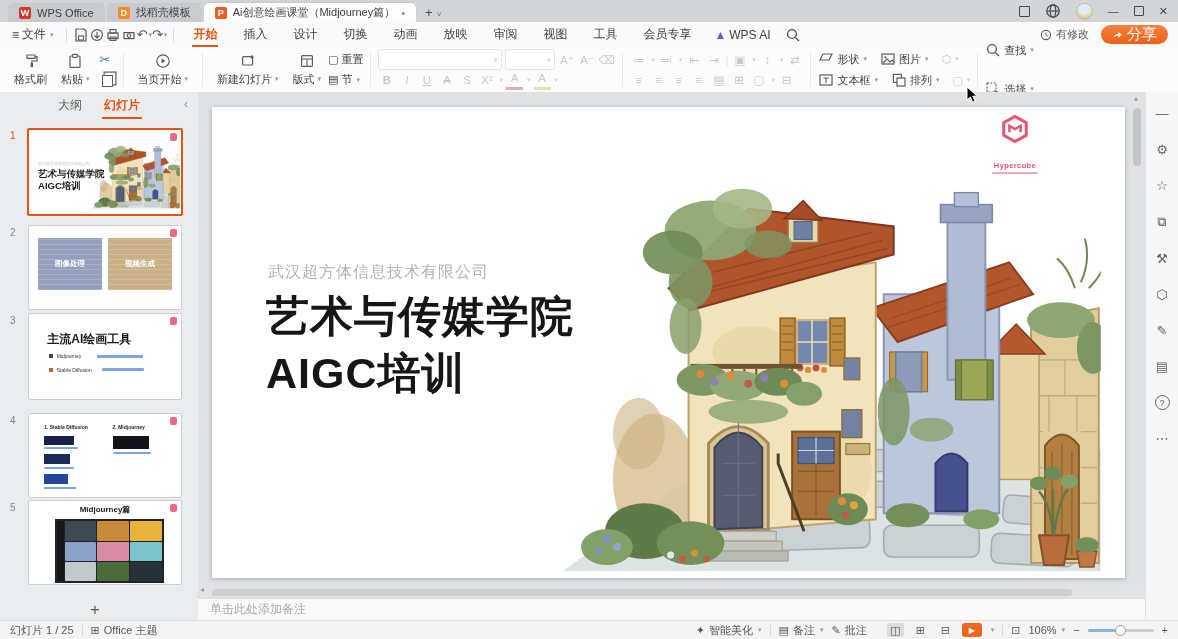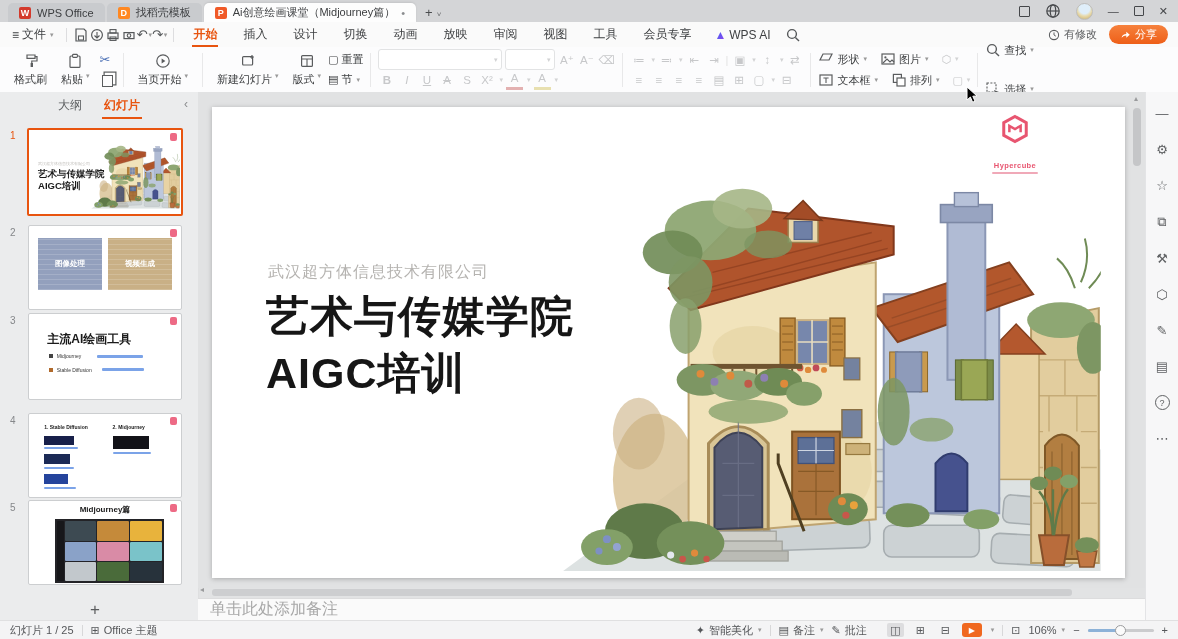--- a/index.html
+++ b/index.html
@@ -23,29 +23,29 @@
       display:flex;align-items:center;font-size:12px;color:#3d3f41;}
   .mitem{display:flex;align-items:center;gap:3px;padding:0 6px;cursor:default}
   .menu-tab{padding:0 13px;height:25px;display:flex;align-items:center;position:relative;white-space:nowrap}
   .menu-tab.on{color:#e8540f;font-weight:bold}
   .menu-tab.on::after{content:"";position:absolute;left:12px;right:12px;bottom:0;height:2px;background:#e8540f}
   .vdiv{width:1px;height:14px;background:#dddddf;margin:0 6px}
   .ic{display:inline-flex;align-items:center;justify-content:center;width:16px;height:16px}
   .arr{font-size:13px;color:#55585a}
   .gradA{font-weight:bold;background:linear-gradient(120deg,#2f6bf0,#9b3df0);-webkit-background-clip:text;background-clip:text;color:transparent;font-size:12px}
   .modified{display:flex;align-items:center;gap:4px;color:#5a5c5e;font-size:11px;margin-right:12px}
-  .sharebtn{display:flex;align-items:center;gap:4px;background:linear-gradient(#f6813d,#ee5f18);color:#fff;font-size:11px;
+  .sharebtn{display:flex;align-items:center;gap:4px;background:linear-gradient(#f6813d,#ee5f18);color:#fff;font-size:15px;
       border-radius:11px;height:19px;padding:0 11px;margin-right:10px}
   
   .toolbar{position:absolute;left:0;top:47px;width:1178px;height:45px;background:#fcfcfd;border-bottom:1px solid #e3e4e6;
       display:flex;align-items:center;font-size:11px;color:#3d3f41;}
   .group{display:flex;align-items:center;height:40px;padding:0 7px}
   .gsep{width:1px;height:34px;background:#e8e8e9}
   .tbtn{display:flex;flex-direction:column;align-items:center;justify-content:center;gap:3px;padding:0 7px;height:40px;white-space:nowrap}
-  .tbtn .cap{display:flex;gap:2px}
+  .tbtn .cap{display:flex;align-items:center;gap:2px}
   .stack{display:flex;flex-direction:column;justify-content:center;gap:4px;height:40px}
   .srow{display:flex;align-items:center;gap:3px;height:16px;white-space:nowrap}
   .combo{width:118px;height:19px;border:1px solid #e2e3e4;border-radius:3px;background:#fff;display:flex;align-items:center;justify-content:flex-end;padding-right:4px;color:#cfd0d2;font-size:9px}
   .combo.small{width:44px}
   .dis{color:#c7c8ca}
   .fbtn{min-width:17px;height:17px;display:inline-flex;align-items:center;justify-content:center;font-size:11.5px}
   .caret{font-size:7px;color:#999;margin-left:1px}
   .caret.d{color:#d2d3d4}
   
   .lpanel{position:absolute;left:0;top:92px;width:198px;height:528px;background:#ebeced;border-right:1px solid #dedfe0}
@@ -72,21 +72,21 @@
   .company{position:absolute;left:56px;top:155px;font-size:16px;color:#b5b3b0;letter-spacing:1px}
   .bigtitle{position:absolute;left:54px;top:181px;font-size:43px;line-height:57px;font-weight:800;color:#161616;letter-spacing:1px}
   .slidelogo{position:absolute;left:772px;top:7px;width:62px;text-align:center}
   .slidelogo .nm{font-size:7.5px;font-weight:bold;color:#e85570;letter-spacing:.4px;margin-top:13px}
   .slidelogo .sub{height:2px;width:46px;margin:2px auto 0;background:#f0a9b8;border-radius:1px}
   .vscroll{position:absolute;left:1133px;top:96px;width:9px;height:488px}
   .vthumb{position:absolute;left:0;top:12px;width:8px;height:58px;background:#c5c6c8;border-radius:4px}
   .hscroll{position:absolute;left:198px;top:588px;width:947px;height:9px}
   .hthumb{position:absolute;left:14px;top:1px;width:860px;height:7px;background:#cdced0;border-radius:3px}
   .notesbar{position:absolute;left:198px;top:598px;width:947px;height:22px;background:#fafafa;border-top:1px solid #dcdcdd;
-     font-size:16px;color:#a8a8a8;display:flex;align-items:center;padding-left:12px;box-sizing:border-box}
+     font-size:12px;color:#a8a8a8;display:flex;align-items:center;padding-left:12px;box-sizing:border-box}
   
   .rightbar{position:absolute;left:1145px;top:92px;width:33px;height:528px;background:#f7f7f8;border-left:1px solid #e3e4e6;
      display:flex;flex-direction:column;align-items:center;padding-top:14px;gap:21px;color:#5f6163;font-size:13px;box-sizing:border-box}
   .helpcirc{width:13px;height:13px;border:1.2px solid #5f6163;border-radius:50%;font-size:9px;display:flex;align-items:center;justify-content:center}
   
   .statusbar{position:absolute;left:0;top:620px;width:1178px;height:19px;background:#f4f4f5;border-top:1px solid #e0e0e1;
      display:flex;align-items:center;font-size:11px;color:#55575a;padding:0 10px;box-sizing:border-box;gap:8px}
   .sdiv{width:1px;height:11px;background:#d8d8d9}
   .sitem{display:flex;align-items:center;gap:4px;white-space:nowrap}
   .viewbox{width:17px;height:14px;display:flex;align-items:center;justify-content:center;border-radius:2px;font-size:11px}

